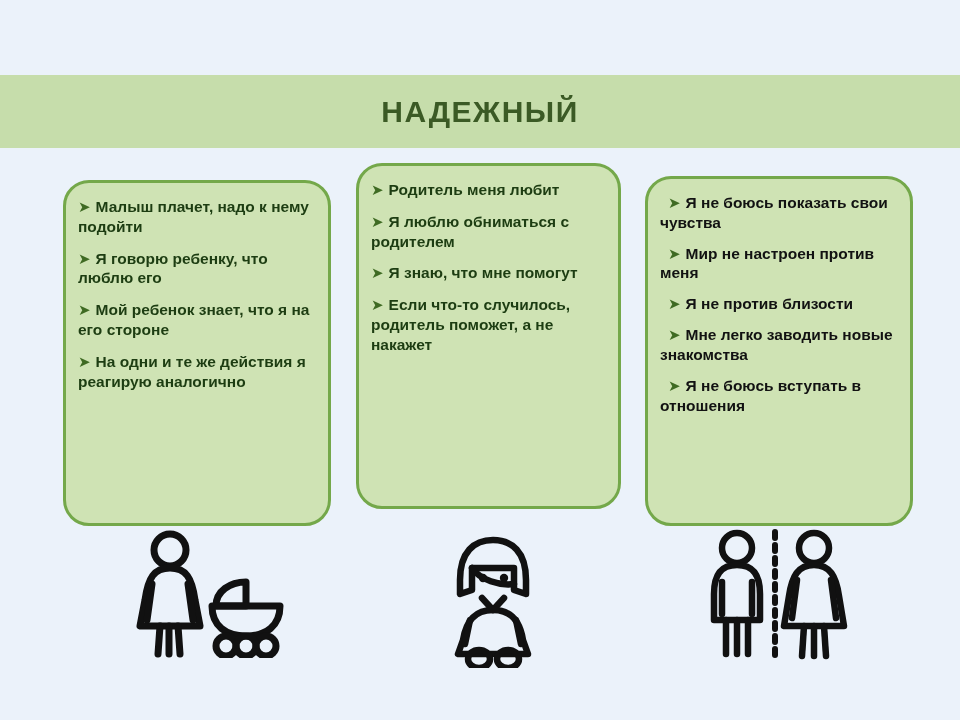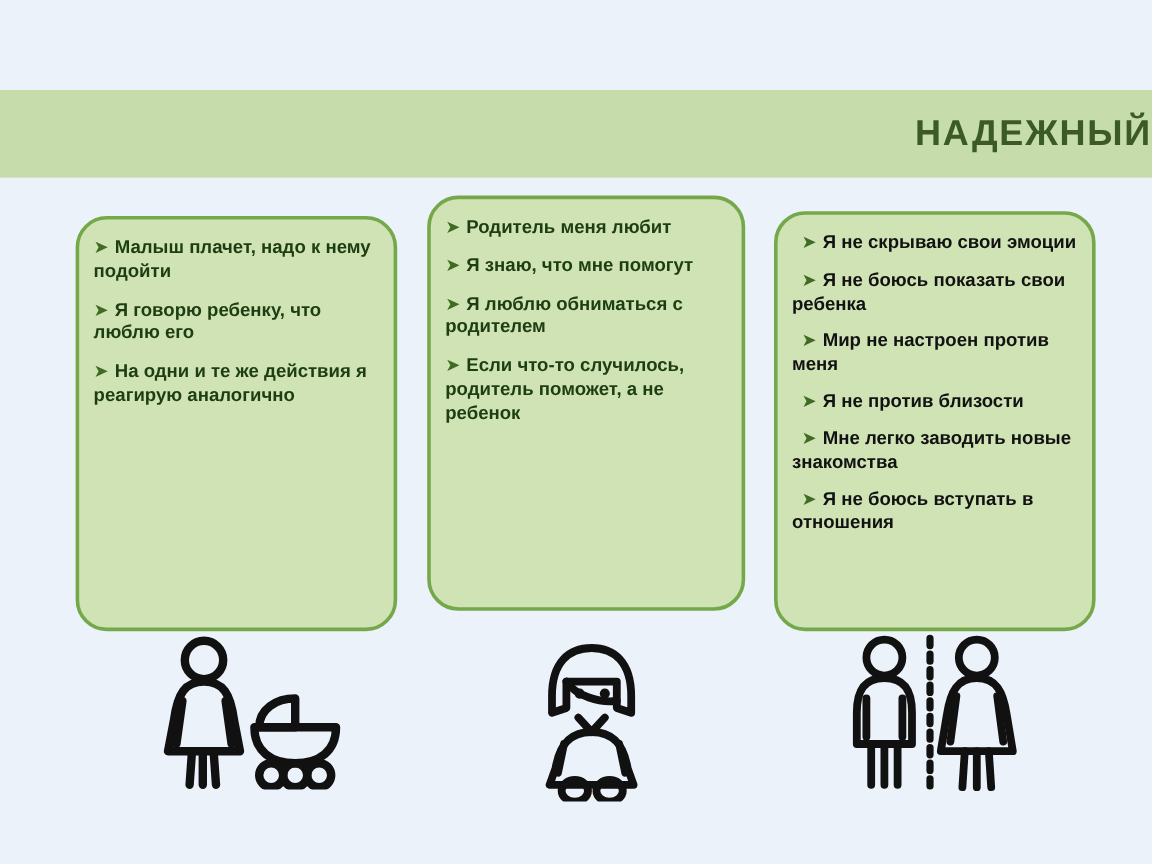--- a/index.html
+++ b/index.html
@@ -9,21 +9,21 @@
     font-family:"Liberation Sans","DejaVu Sans",sans-serif;
     overflow:hidden;
     position:relative;
   }
   #slide{position:absolute;left:0;top:0;width:960px;height:720px;}
 
   
   .title-band{
     position:absolute;left:0;top:75px;width:960px;height:73px;
     background:#c6ddab;
-    display:flex;align-items:center;justify-content:flex-end;
+    display:flex;align-items:center;justify-content:center;
   }
   .title-text{
     font-size:30px;font-weight:700;color:#3b5a25;
     letter-spacing:1.5px;
   }
 
   
   .card{
     position:absolute;
     background:#cfe3b4;
@@ -70,37 +70,37 @@
 <div id="slide">
 
   <div class="title-band">
     <div class="title-text">НАДЕЖНЫЙ</div>
   </div>
 
   <div class="card" id="card-0">
     <ul class="bullet-list">
       <li class="bullet-item"><span class="arrow-glyph">➤</span><span>Малыш плачет,  надо к нему подойти</span></li>
       <li class="bullet-item"><span class="arrow-glyph">➤</span><span>Я говорю ребенку, что люблю  его</span></li>
+      <li class="bullet-item"><span class="arrow-glyph">➤</span><span>Мой ребенок знает, что я на его стороне</span></li>
       <li class="bullet-item"><span class="arrow-glyph">➤</span><span>На одни и те же действия я реагирую аналогично</span></li>
     </ul>
   </div>
 
   <div class="card" id="card-1">
     <ul class="bullet-list">
       <li class="bullet-item"><span class="arrow-glyph">➤</span><span>Родитель меня любит</span></li>
+      <li class="bullet-item"><span class="arrow-glyph">➤</span><span>Я люблю  обниматься с родителем</span></li>
       <li class="bullet-item"><span class="arrow-glyph">➤</span><span>Я знаю,  что мне помогут</span></li>
-      <li class="bullet-item"><span class="arrow-glyph">➤</span><span>Я люблю  обниматься с родителем</span></li>
-      <li class="bullet-item"><span class="arrow-glyph">➤</span><span>Если что-то случилось, родитель поможет, а не ребенок</span></li>
+      <li class="bullet-item"><span class="arrow-glyph">➤</span><span>Если что-то случилось, родитель поможет, а не накажет</span></li>
     </ul>
   </div>
 
   <div class="card" id="card-2">
     <ul class="bullet-list">
-      <li class="bullet-item"><span class="arrow-glyph">➤</span><span>Я не скрываю свои эмоции</span></li>
-      <li class="bullet-item"><span class="arrow-glyph">➤</span><span>Я не боюсь показать свои ребенка</span></li>
+      <li class="bullet-item"><span class="arrow-glyph">➤</span><span>Я не боюсь показать свои чувства</span></li>
       <li class="bullet-item"><span class="arrow-glyph">➤</span><span>Мир не настроен против меня</span></li>
       <li class="bullet-item"><span class="arrow-glyph">➤</span><span>Я не против близости</span></li>
       <li class="bullet-item"><span class="arrow-glyph">➤</span><span>Мне легко заводить новые знакомства</span></li>
       <li class="bullet-item"><span class="arrow-glyph">➤</span><span>Я не боюсь вступать в отношения</span></li>
     </ul>
   </div>
 
   <div class="icon-row">
 
     <div class="icon-slot" id="icon-mother">

